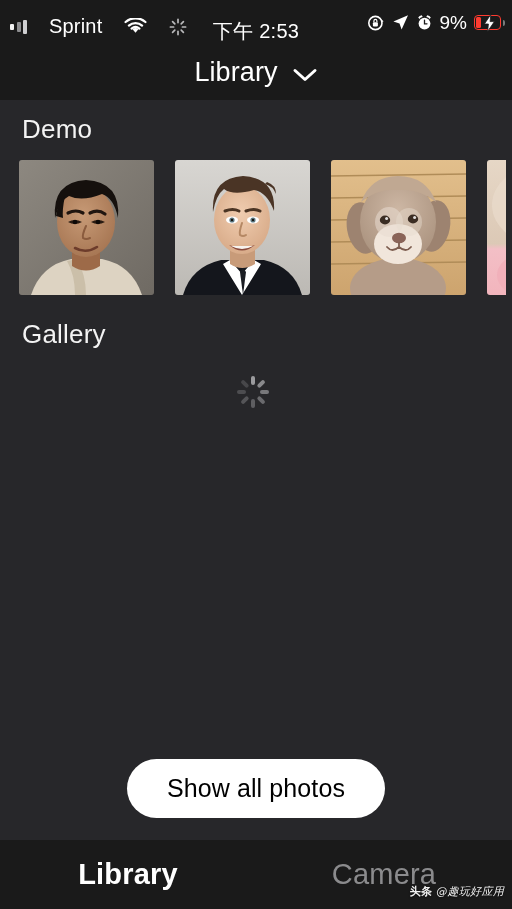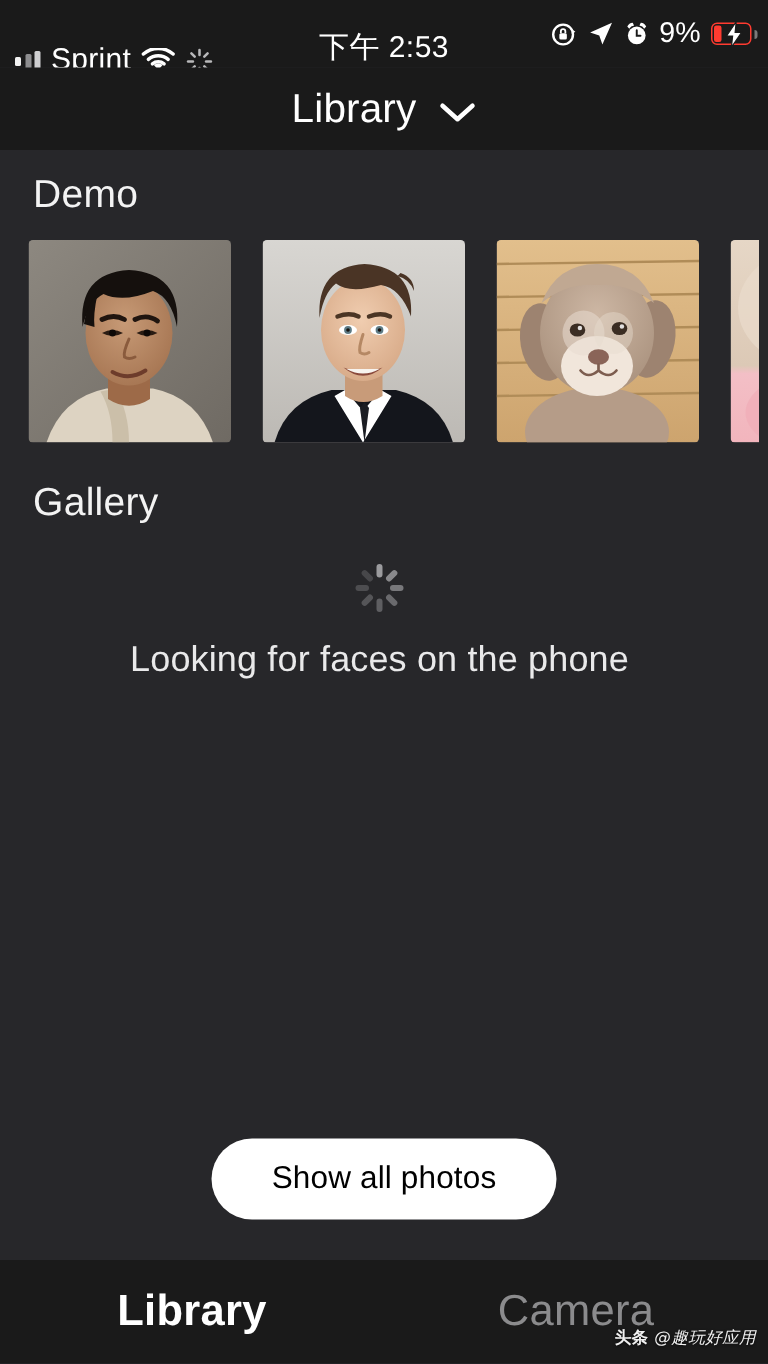--- a/index.html
+++ b/index.html
@@ -12,22 +12,22 @@
   body { position:relative; }
 
   
   .status-bar{
     position:absolute; top:0; left:0; width:512px; height:45px;
     background:#1a1a1a;
     display:flex; align-items:center;
     color:#fff;
   }
   .sb-left{
-    position:absolute; left:10px; top:18px; height:45px;
-    display:flex; align-items:center; gap:7px;
+    position:absolute; left:10px; top:4px; height:45px;
+    display:flex; align-items:center; gap:22px;
   }
   .sb-center{
     position:absolute; left:0; width:512px; top:0; height:45px;
     display:flex; align-items:flex-end; justify-content:center;
   }
   .sb-right{
     position:absolute; right:8px; top:0; height:45px;
     display:flex; align-items:center; gap:7px;
   }
   .sb-text{ font-size:20px; font-weight:500; letter-spacing:.2px; color:#fff; }
@@ -121,21 +121,21 @@
     margin-top:6px; letter-spacing:.1px; font-weight:400;
   }
 
   
   .show-all-wrap{
     position:absolute; left:0; width:512px; top:659px;
     display:flex; justify-content:center;
   }
   .show-all{
     background:#ffffff; color:#000000;
-    font-size:21px; font-weight:400;
+    font-size:25px; font-weight:400;
     padding:15px 40px; border:none; border-radius:32px;
     cursor:pointer; letter-spacing:.1px;
     font-family:"Liberation Sans", sans-serif;
   }
 
   
   .tabbar{
     position:absolute; bottom:0; left:0; width:512px; height:69px;
     background:#1a1a1a; display:flex;
   }
@@ -403,21 +403,20 @@
       <i style="transform:rotate(45deg);opacity:.85"></i>
       <i style="transform:rotate(90deg);opacity:.7"></i>
       <i style="transform:rotate(135deg);opacity:.58"></i>
       <i style="transform:rotate(180deg);opacity:.48"></i>
       <i style="transform:rotate(225deg);opacity:.4"></i>
       <i style="transform:rotate(270deg);opacity:.33"></i>
       <i style="transform:rotate(315deg);opacity:.28"></i>
     </span>
   </div>
 
-  <div class="looking">Looking for faces on the phone</div>
 
   <div class="show-all-wrap">
     <button class="show-all">Show all photos</button>
   </div>
 </div>
 
 <div class="tabbar">
   <div class="tab active">Library</div>
   <div class="tab inactive">Camera</div>
   <div class="watermark">

